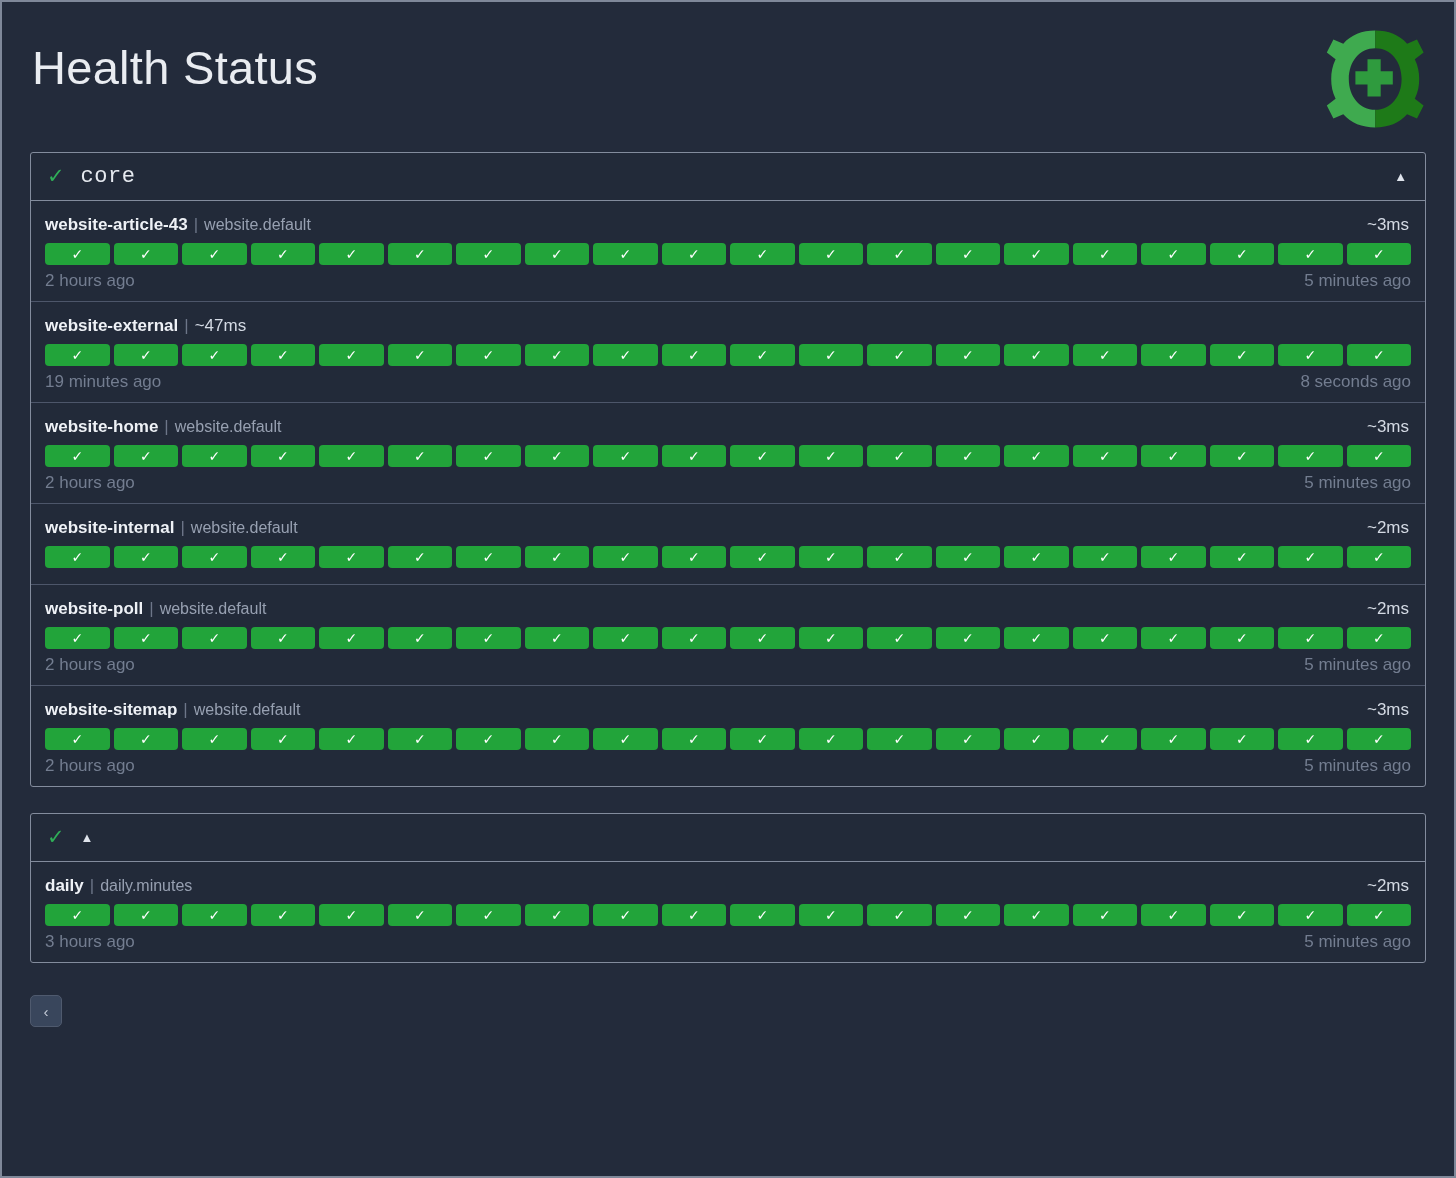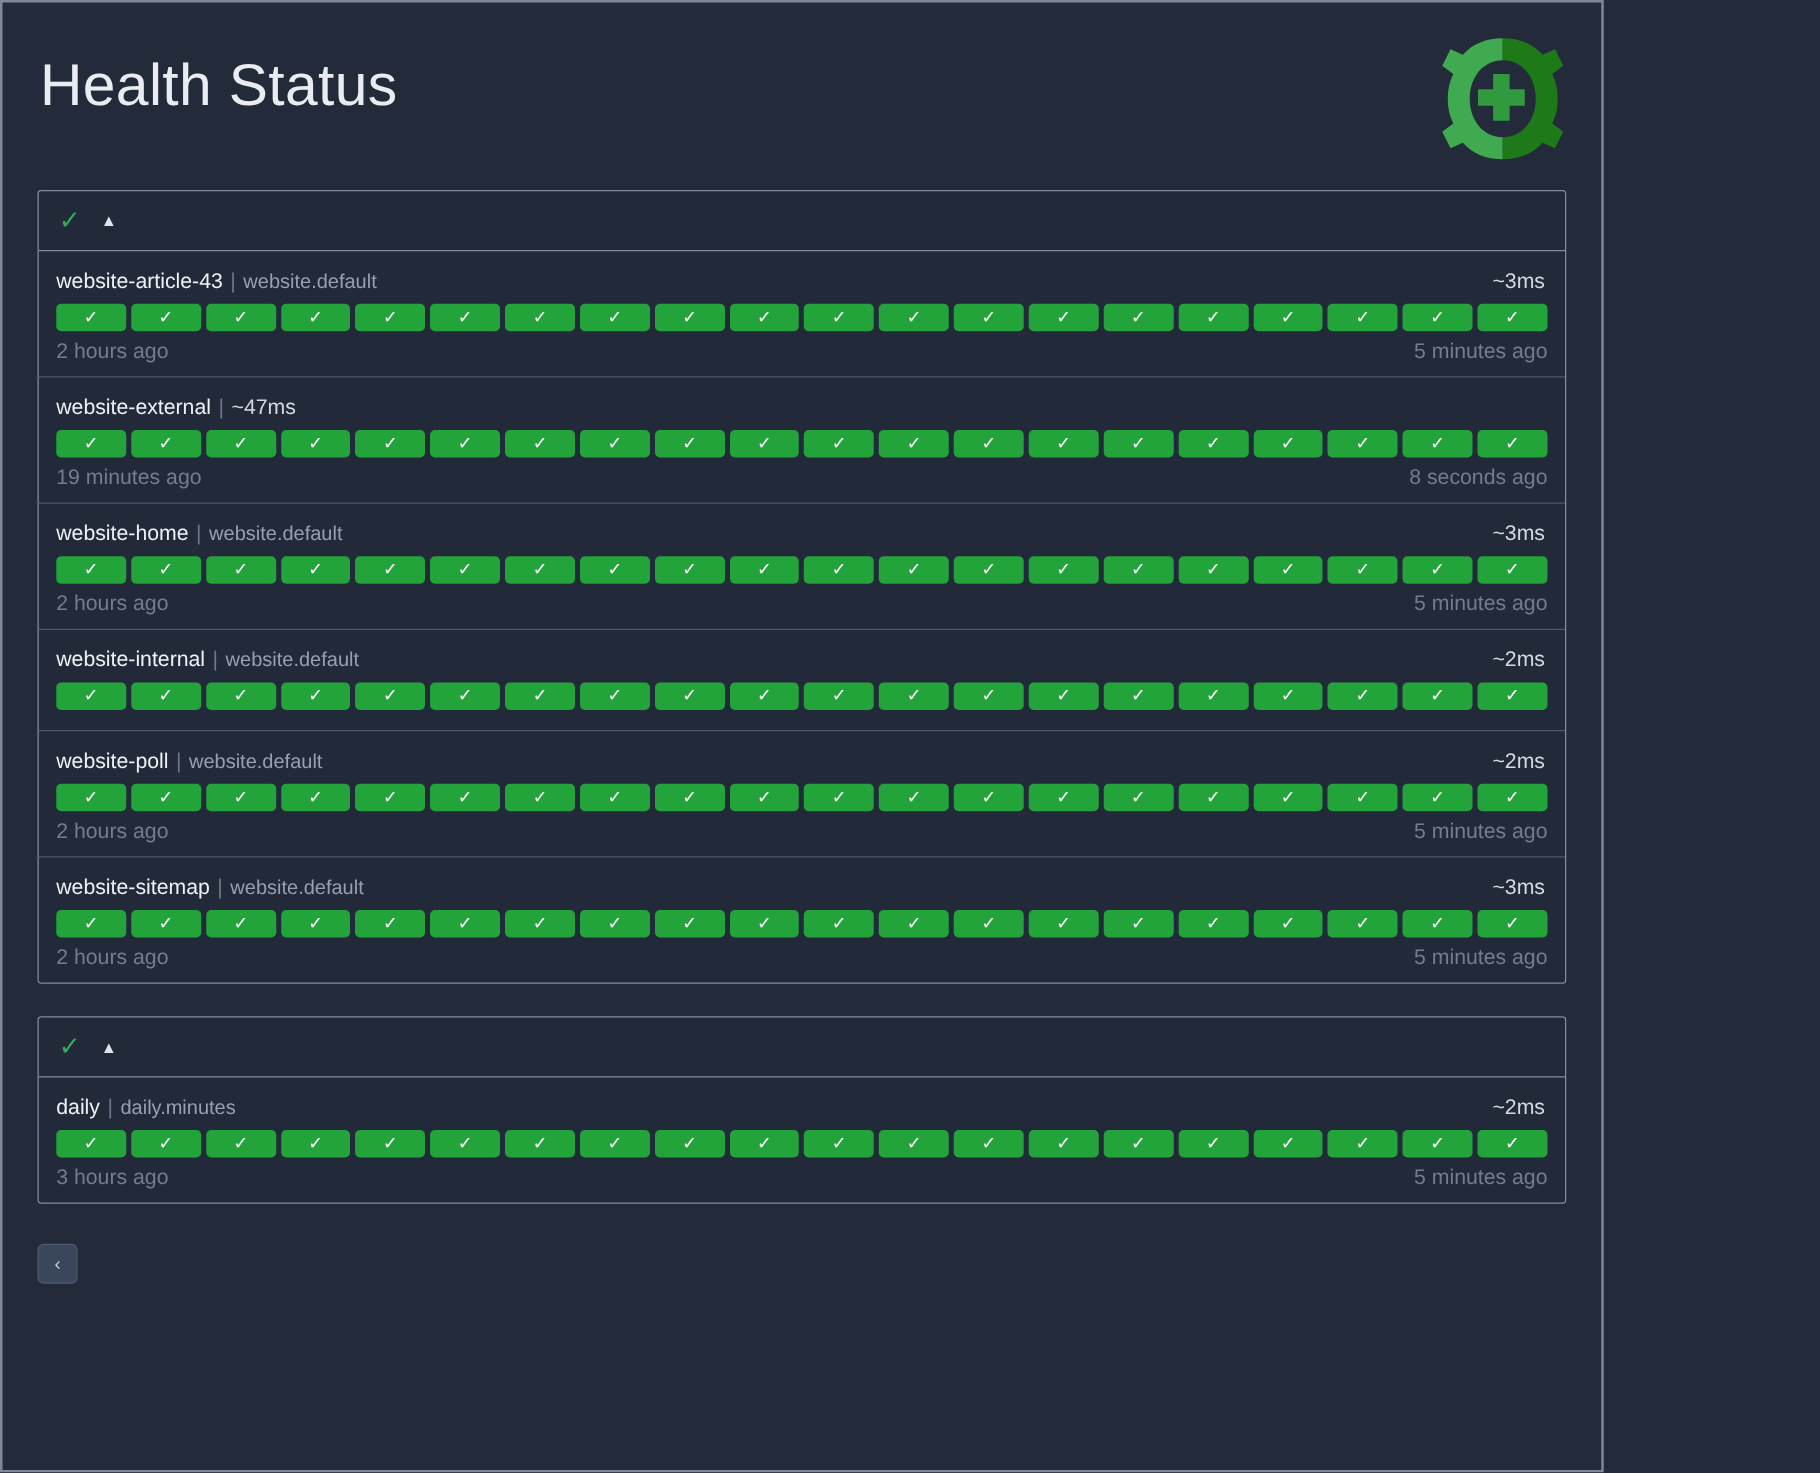--- a/index.html
+++ b/index.html
@@ -7,21 +7,21 @@
   html, body {
     width: 1456px;
     height: 1178px;
     background: #232b3b;
     font-family: "Liberation Sans", sans-serif;
     overflow: hidden;
   }
 
   .page {
     position: relative;
-    width: 1283px;
+    width: 1456px;
     height: 1178px;
     background: #232b3b;
     border: 2px solid #7f8899;
     padding: 0;
   }
 
   
   .header {
     position: relative;
     height: 150px;
@@ -85,21 +85,21 @@
   }
   .service:last-child { border-bottom: none; }
 
   .svc-top {
     display: flex;
     align-items: baseline;
     padding: 0 2px 0 0;
   }
   .svc-name {
     font-size: 17px;
-    font-weight: normal;
+    font-weight: bold;
     color: #eef1f6;
   }
   .svc-sep {
     color: #6d7689;
     font-size: 17px;
     margin: 0 6px;
   }
   .svc-ns {
     font-size: 16px;
     color: #97a0b1;
@@ -176,20 +176,21 @@
 
         <path fill="#2f9b3e" d="M45 32 h12 v11 h11 v12 h-11 v11 h-12 v-11 h-11 v-12 h11 z"></path>
       </svg>
     </div>
   </div>
 
   <div id="groups-container">
       <div class="group">
         <div class="group-header">
           <span class="group-check">✓</span>
+          <span class="group-name">core</span>
           <span class="group-toggle">▲</span>
         </div>
         <div class="service">
           <div class="svc-top">
             <span class="svc-name">website-article-43</span>
             <span class="svc-sep">|</span>
             <span class="svc-ns">website.default</span>
             <span class="svc-latency">~3ms</span>
           </div>
           <div class="bars">

